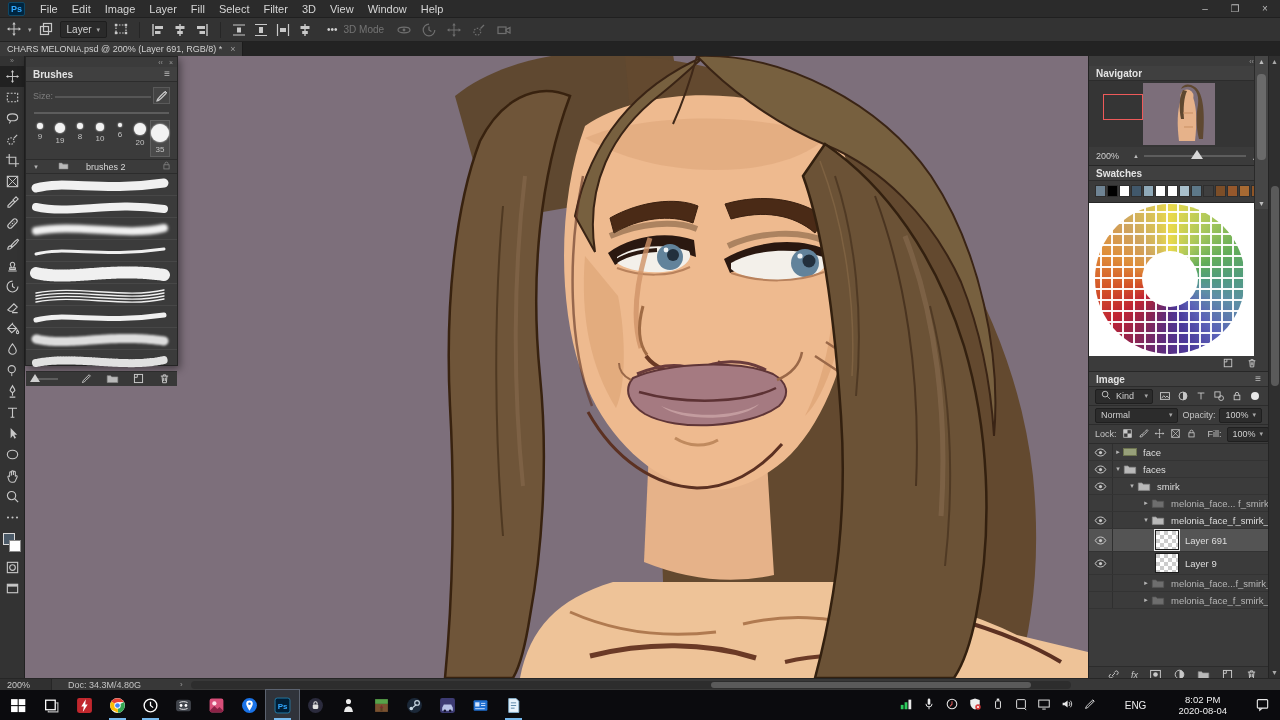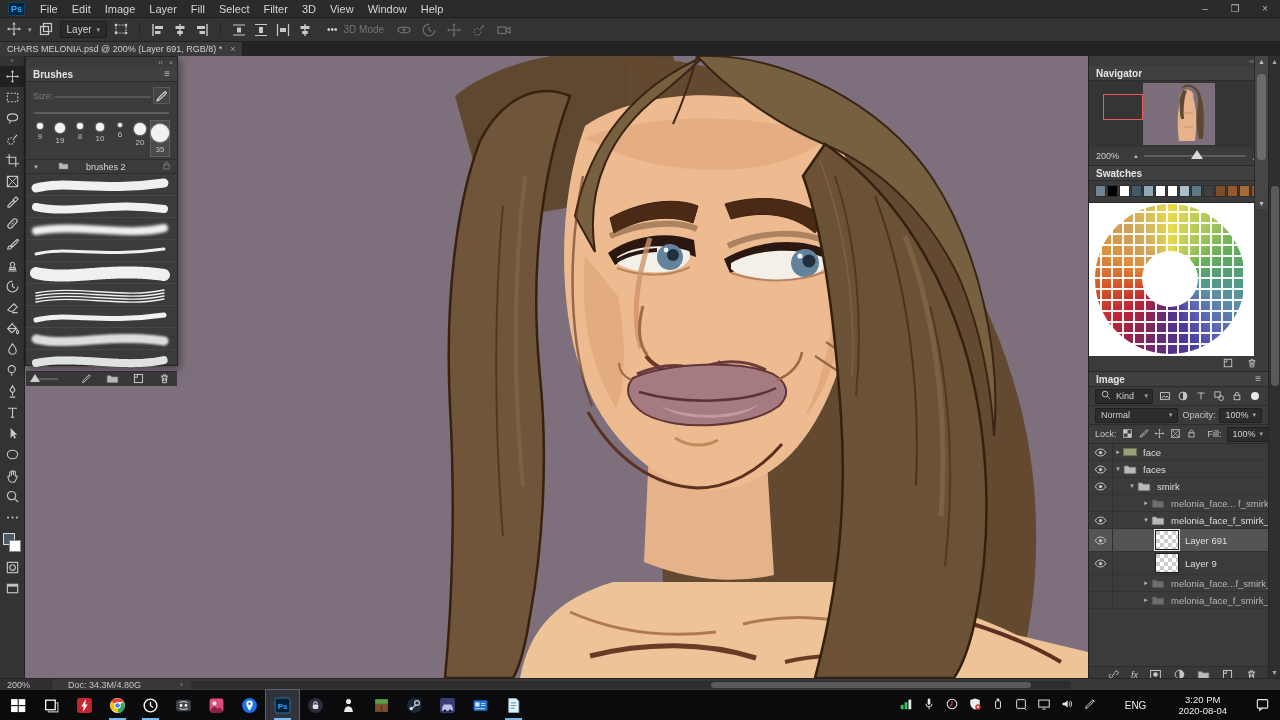--- a/index.html
+++ b/index.html
@@ -1274,21 +1274,21 @@
             </span></span>
           <span><span class="icon">
               <svg viewBox="0 0 16 16">
                 <path d="M3 13c2-.5 2.5-1 4.5-3L12 5.5 10.5 4 6 8.5C4 10.5 3.5 11 3 13z" fill="none" stroke="#e8e8e8" stroke-width="1.1"></path>
                 <path d="M11 3l2 2" stroke="#e8e8e8" stroke-width="1.1"></path>
               </svg>
             </span></span>
         </span>
       <span id="tray-lang">ENG</span>
       <div id="tray-clock">
-        <div>3:20 PM</div>
+        <div>8:02 PM</div>
         <div>2020-08-04</div>
       </div>
       <span id="action-center"><span class="icon">
             <svg viewBox="0 0 16 16">
               <rect x="2.5" y="2.8" width="11" height="9" rx="1" fill="none" stroke="#e8e8e8" stroke-width="1.2"></rect>
               <path d="M5 11.8v2.4l2.8-2.4" fill="none" stroke="#e8e8e8" stroke-width="1.1"></path>
             </svg>
           </span></span>
     </div>
   </div>

